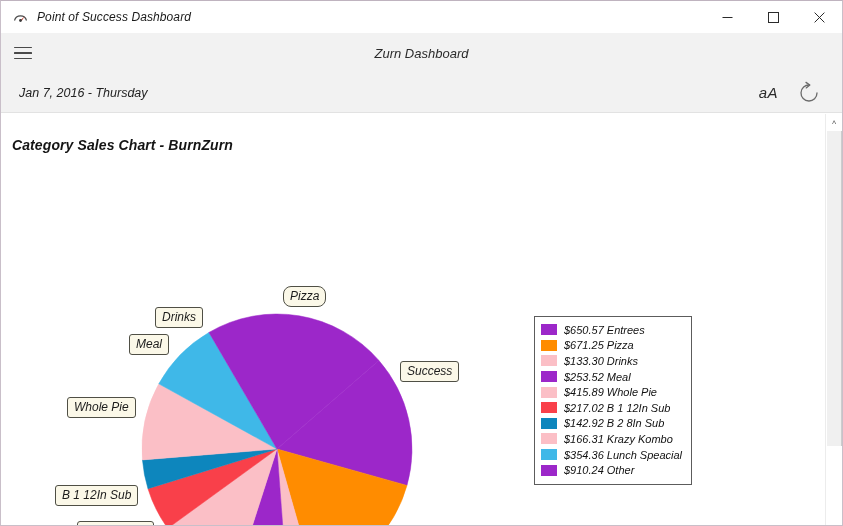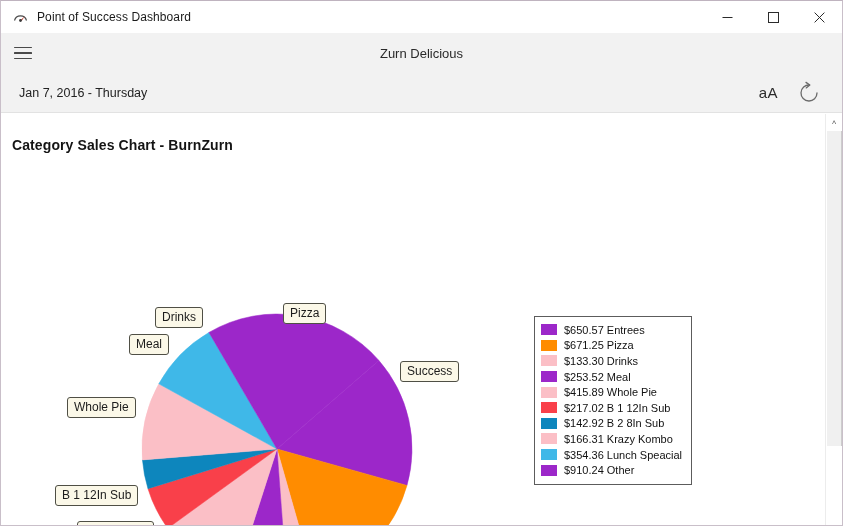--- a/index.html
+++ b/index.html
@@ -10,20 +10,21 @@
     background: #ffffff;
     overflow: hidden;
   }
   #app {
     position: relative;
     width: 843px; height: 526px;
     background: #ffffff;
     border: 1px solid #c9bfc9;
     border-top-color: #bfb3bf;
     overflow: hidden;
+    font-style: italic;
   }
 
   
   .titlebar {
     position: absolute; left: 0; top: 0;
     width: 841px; height: 32px;
     background: #ffffff;
     display: flex; align-items: center;
   }
   .tb-icon {
@@ -211,21 +212,21 @@
       </svg>
     </div>
   </div>
 
   <div class="cmdbar">
     <div class="hamburger">
       <span></span>
         <span></span>
         <span></span>
     </div>
-    <div class="app-title">Zurn Delicious</div>
+    <div class="app-title">Zurn Dashboard</div>
   </div>
 
   <div class="subbar">
     <div class="datelabel">Jan 7, 2016 - Thursday</div>
     <div class="subbar-right">
       <div class="aa-btn">aA</div>
       <div class="refresh-btn">
         <svg width="24" height="24" viewBox="0 0 24 24">
           <path d="M20 12 A8 8 0 1 1 12.5 4.02" fill="none" stroke="#6b6b6b" stroke-width="1.3" stroke-linecap="round"></path>
           <path d="M9.0 1.4 L12.8 4.1 L9.2 6.9" fill="none" stroke="#6b6b6b" stroke-width="1.3" stroke-linecap="round" stroke-linejoin="round"></path>
@@ -246,21 +247,21 @@
             <path d="M 276 335 L 286.06334973921287 469.62439969049547 A 135 135 0 0 1 234.72253738936007 463.5347076879518 Z" fill="#9c27c9" stroke="#9c27c9" stroke-width="0.5"></path>
             <path d="M 276 335 L 234.72253738936007 463.5347076879518 A 135 135 0 0 1 166.75045086665835 414.30659502312255 Z" fill="#fbbfc6" stroke="#fbbfc6" stroke-width="0.5"></path>
             <path d="M 276 335 L 166.75045086665835 414.30659502312255 A 135 135 0 0 1 146.9517684078278 374.6428294012056 Z" fill="#f9404a" stroke="#f9404a" stroke-width="0.5"></path>
             <path d="M 276 335 L 146.9517684078278 374.6428294012056 A 135 135 0 0 1 141.440514350672 345.89700976361394 Z" fill="#0d86bd" stroke="#0d86bd" stroke-width="0.5"></path>
             <path d="M 276 335 L 141.440514350672 345.89700976361394 A 135 135 0 0 1 157.77494633999336 269.82456991251576 Z" fill="#fbbfc6" stroke="#fbbfc6" stroke-width="0.5"></path>
             <path d="M 276 335 L 157.77494633999336 269.82456991251576 A 135 135 0 0 1 207.94587123691304 218.40825261495917 Z" fill="#3fb8e8" stroke="#3fb8e8" stroke-width="0.5"></path>
             <path d="M 276 335 L 207.94587123691304 218.40825261495917 A 135 135 0 0 1 377.88579333007414 246.43203108628143 Z" fill="#9c27c9" stroke="#9c27c9" stroke-width="0.5"></path>
           </g>
       </svg>
       <div id="callouts">
-          <div class="callout" style="left: 282px; top: 189px;">Pizza</div>
+          <div class="callout" style="left: 282px; top: 172px; border-radius: 8px;">Pizza</div>
           <div class="callout" style="left: 154px; top: 193px;">Drinks</div>
           <div class="callout" style="left: 128px; top: 220px;">Meal</div>
           <div class="callout" style="left: 66px; top: 283px;">Whole Pie</div>
           <div class="callout" style="left: 54px; top: 371px;">B 1 12In Sub</div>
           <div class="callout" style="left: 76px; top: 407px;">B 2 8In Sub</div>
           <div class="callout" style="left: 399px; top: 247px;">Success</div>
         </div>
     </div>
 
     <div class="legend">

